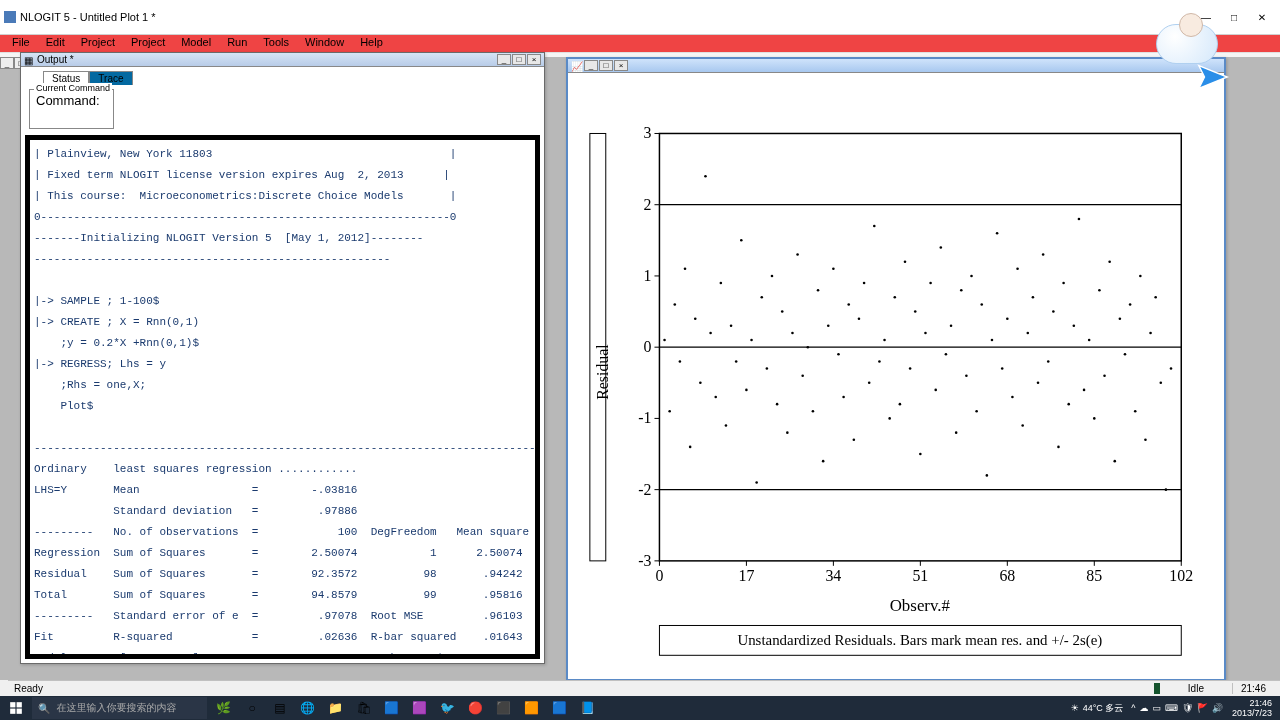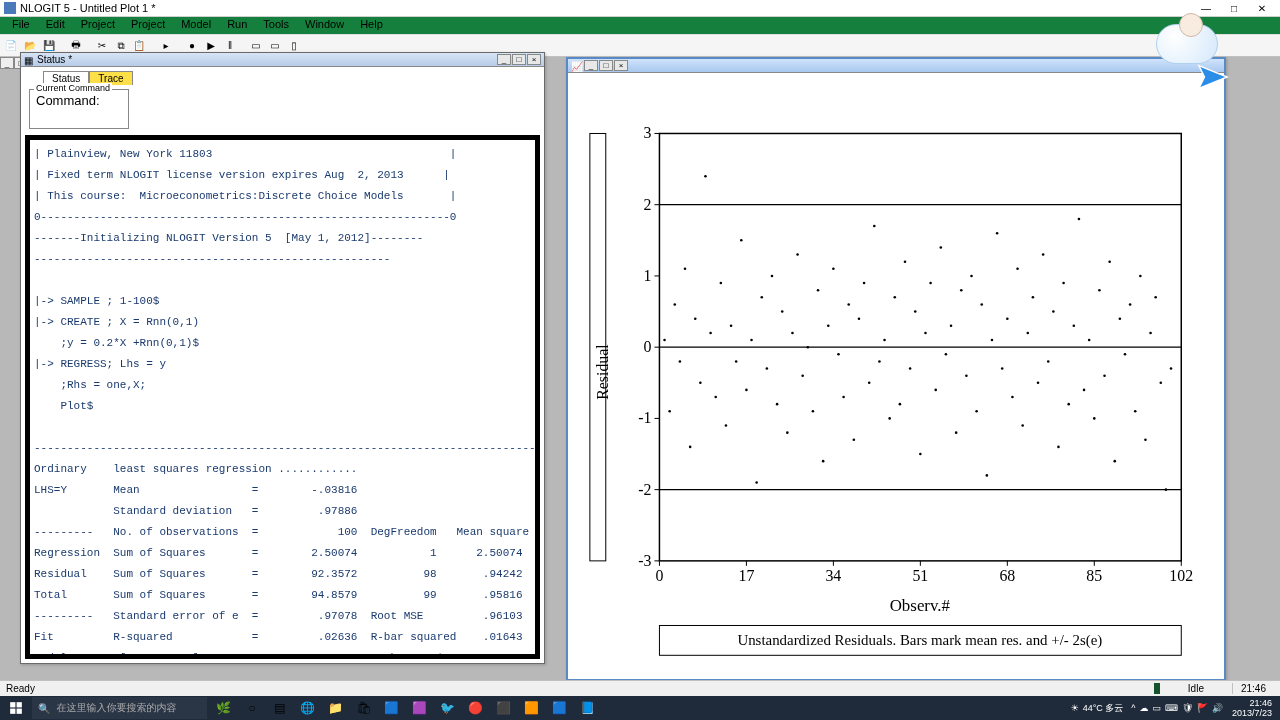--- a/index.html
+++ b/index.html
@@ -1,58 +1,58 @@
 <!DOCTYPE html>
 <html><head>
 <meta charset="utf-8">
 <style>
 * { margin: 0; padding: 0; box-sizing: border-box; }
 body { font-family: "Segoe UI", Tahoma, sans-serif; font-size: 11px; background: #f0f0f0; width: 1280px; height: 720px; overflow: hidden; position: relative; }
 
-.titlebar { height: 17px; background: #fff; display: flex; align-items: center; padding: 0 4px; border-bottom: 1px solid #d0d0d0; }
+.titlebar { height: 35px; background: #fff; display: flex; align-items: center; padding: 0 4px; border-bottom: 1px solid #d0d0d0; }
 .titlebar .app-icon { width: 12px; height: 12px; background: #4a7ab8; margin-right: 4px; }
 .titlebar .title { flex: 1; font-size: 11px; }
 .titlebar .win-btns { display: flex; gap: 0; }
 .titlebar .win-btns span { width: 28px; height: 15px; display: inline-flex; align-items: center; justify-content: center; font-size: 10px; cursor: default; }
 
-.menubar { height: 18px; background: #15803d; display: flex; padding: 0 4px; gap: 0; font-size: 11px; border-bottom: 1px solid #e0e0e0; }
+.menubar { height: 18px; background: #ef4444; display: flex; padding: 0 4px; gap: 0; font-size: 11px; border-bottom: 1px solid #e0e0e0; }
 .menubar span { padding: 1px 8px; cursor: default; }
 
 .toolbar { height: 22px; background: #f5f5f5; display: flex; align-items: center; padding: 0 3px; gap: 1px; border-bottom: 1px solid #c0c0c0; }
 .tb-btn { width: 18px; height: 18px; border: 1px solid transparent; display: inline-flex; align-items: center; justify-content: center; font-size: 10px; cursor: default; }
 .tb-sep { width: 6px; }
 
 .workarea { position: absolute; top: 57px; left: 0; right: 0; bottom: 40px; background: #b8b8b8; }
 
 .mdi-win { position: absolute; background: #fff; border: 1px solid #6a6a6a; box-shadow: 1px 1px 3px rgba(0,0,0,0.2); }
 .mdi-title { height: 14px; background: linear-gradient(#d6e4f5, #b8cce8); display: flex; align-items: center; padding: 0 3px; font-size: 10px; border-bottom: 1px solid #888; }
 .mdi-title .icon { width: 10px; height: 10px; margin-right: 3px; }
 .mdi-title .t { flex: 1; }
 .mdi-btns { display: flex; gap: 1px; }
 .mdi-btns span { width: 14px; height: 11px; font-size: 8px; background: #e8e8e8; border: 1px solid #888; display: inline-flex; align-items: center; justify-content: center; cursor: default; }
 
 .out-win { left: 20px; top: -5px; width: 525px; height: 612px; }
 .out-body { padding: 4px; height: calc(100% - 14px); overflow: hidden; display: flex; flex-direction: column; }
 .tabs { display: flex; gap: 0; font-size: 10px; margin-bottom: 4px; padding-left: 18px; }
-.tabs span { padding: 1px 8px; border: 1px solid #888; border-bottom: none; background: #fde047; cursor: default; }
+.tabs span { padding: 1px 8px; border: 1px solid #888; border-bottom: none; background: #0369a1; cursor: default; }
 .tabs span.active { background: #fff; }
-.cmd-box { border: 1px solid #888; padding: 3px 6px; width: 100px; height: 40px; margin-bottom: 6px; margin-left: 4px; position: relative; }
+.cmd-box { border: 1px solid #888; padding: 3px 6px; width: 85px; height: 40px; margin-bottom: 6px; margin-left: 4px; position: relative; }
 .cmd-box .legend { position: absolute; top: -7px; left: 4px; background: #fff; padding: 0 2px; font-size: 9px; }
 .cmd-box .lbl { font-size: 13px; }
 .output-text { flex: 1; border: 5px solid #000000; padding: 4px; font-family: "Courier New", monospace; font-size: 11px; line-height: 21px; color: #1a3a6e; overflow: auto; white-space: pre; position: relative; }
 
 .plot-win { left: 566px; top: 0px; width: 660px; height: 624px; border: 2px solid #5a8ac6; }
 .plot-win .mdi-title { background: linear-gradient(#cfe3fb,#a8c8ef); }
 .plot-body { height: calc(100% - 14px); background: #fff; position: relative; padding: 0; }
 .plot-svg { width: 100%; height: 100%; }
 
 .small-win { right: 2px; top: 42px; width: 42px; height: 14px; display: flex; }
 .small-win span {width: 14px; height: 12px; border: 1px solid #888; background: #eee; font-size: 8px; display: inline-flex; align-items: center; justify-content: center;}
 
-.statusbar { position: absolute; bottom: 24px; left: 0; right: 0; height: 16px; background: #f0f0f0; border-top: 1px solid #c0c0c0; display: flex; align-items: center; padding: 0 6px; font-size: 10px; }
+.statusbar { position: absolute; bottom: 24px; left: 8px; right: 0; height: 16px; background: #f0f0f0; border-top: 1px solid #c0c0c0; display: flex; align-items: center; padding: 0 6px; font-size: 10px; }
 .statusbar .sl { flex: 1; }
 .statusbar .sc { border-left: 6px solid #14532d; padding: 0 28px; margin-left: 32px; }
 .statusbar .sr { border-left: 1px solid #c0c0c0; padding: 0 8px; }
 
 .taskbar { position: absolute; bottom: 0; left: 0; right: 0; height: 24px; background: #1f2b3a; display: flex; align-items: center; }
 .start { width: 32px; height: 24px; display: flex; align-items: center; justify-content: center; color: #fff; }
 .start svg { width: 14px; height: 14px; }
 .search { background: #2a3546; height: 22px; width: 175px; display: flex; align-items: center; padding: 0 6px; color: #aaa; font-size: 10px; gap: 6px; }
 .tb-icons { display: flex; gap: 2px; margin-left: 4px; }
 .tb-icons span { width: 26px; height: 24px; display: inline-flex; align-items: center; justify-content: center; font-size: 12px; }
@@ -112,21 +112,21 @@
   <span class="tb-btn">▭</span>
   <span class="tb-btn">▭</span>
   <span class="tb-btn">▯</span>
 </div>
 
 <div class="workarea">
 
   <div class="mdi-win out-win">
     <div class="mdi-title">
       <span class="icon">▦</span>
-      <span class="t">Status *</span>
+      <span class="t">Output *</span>
       <div class="mdi-btns">
         <span>_</span>
         <span>□</span>
         <span>×</span>
       </div>
     </div>
     <div class="out-body">
       <div class="tabs">
         <span class="active">Status</span>
         <span>Trace</span>

